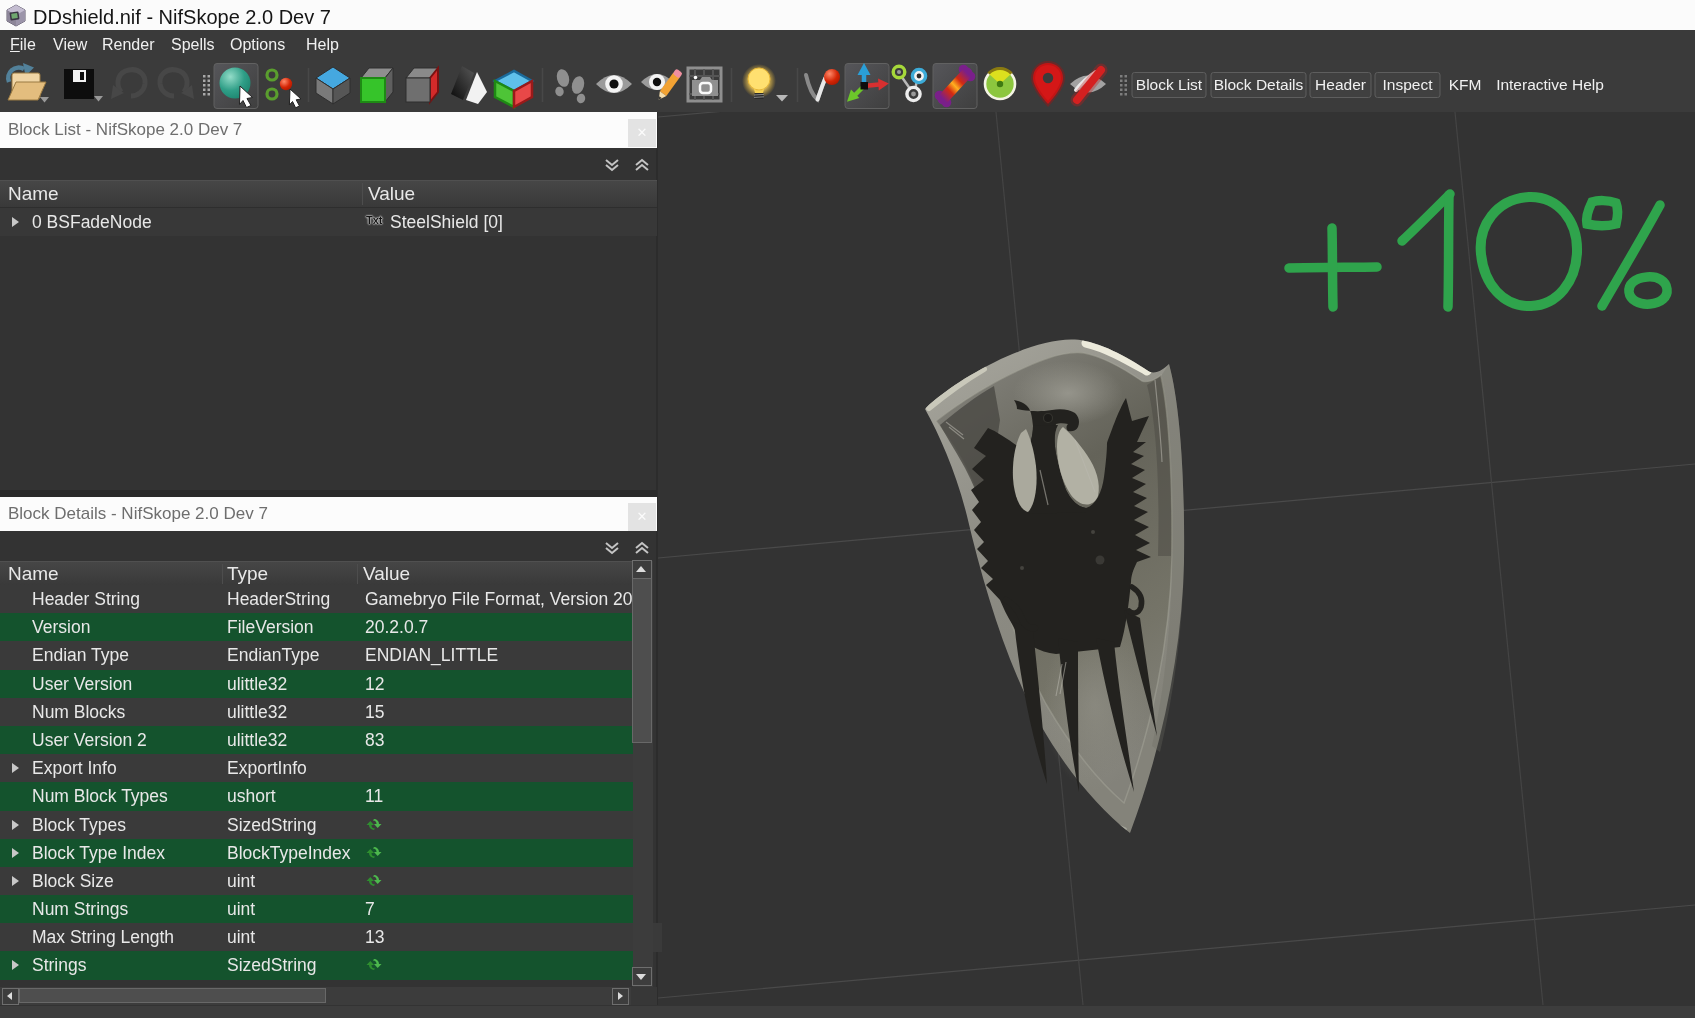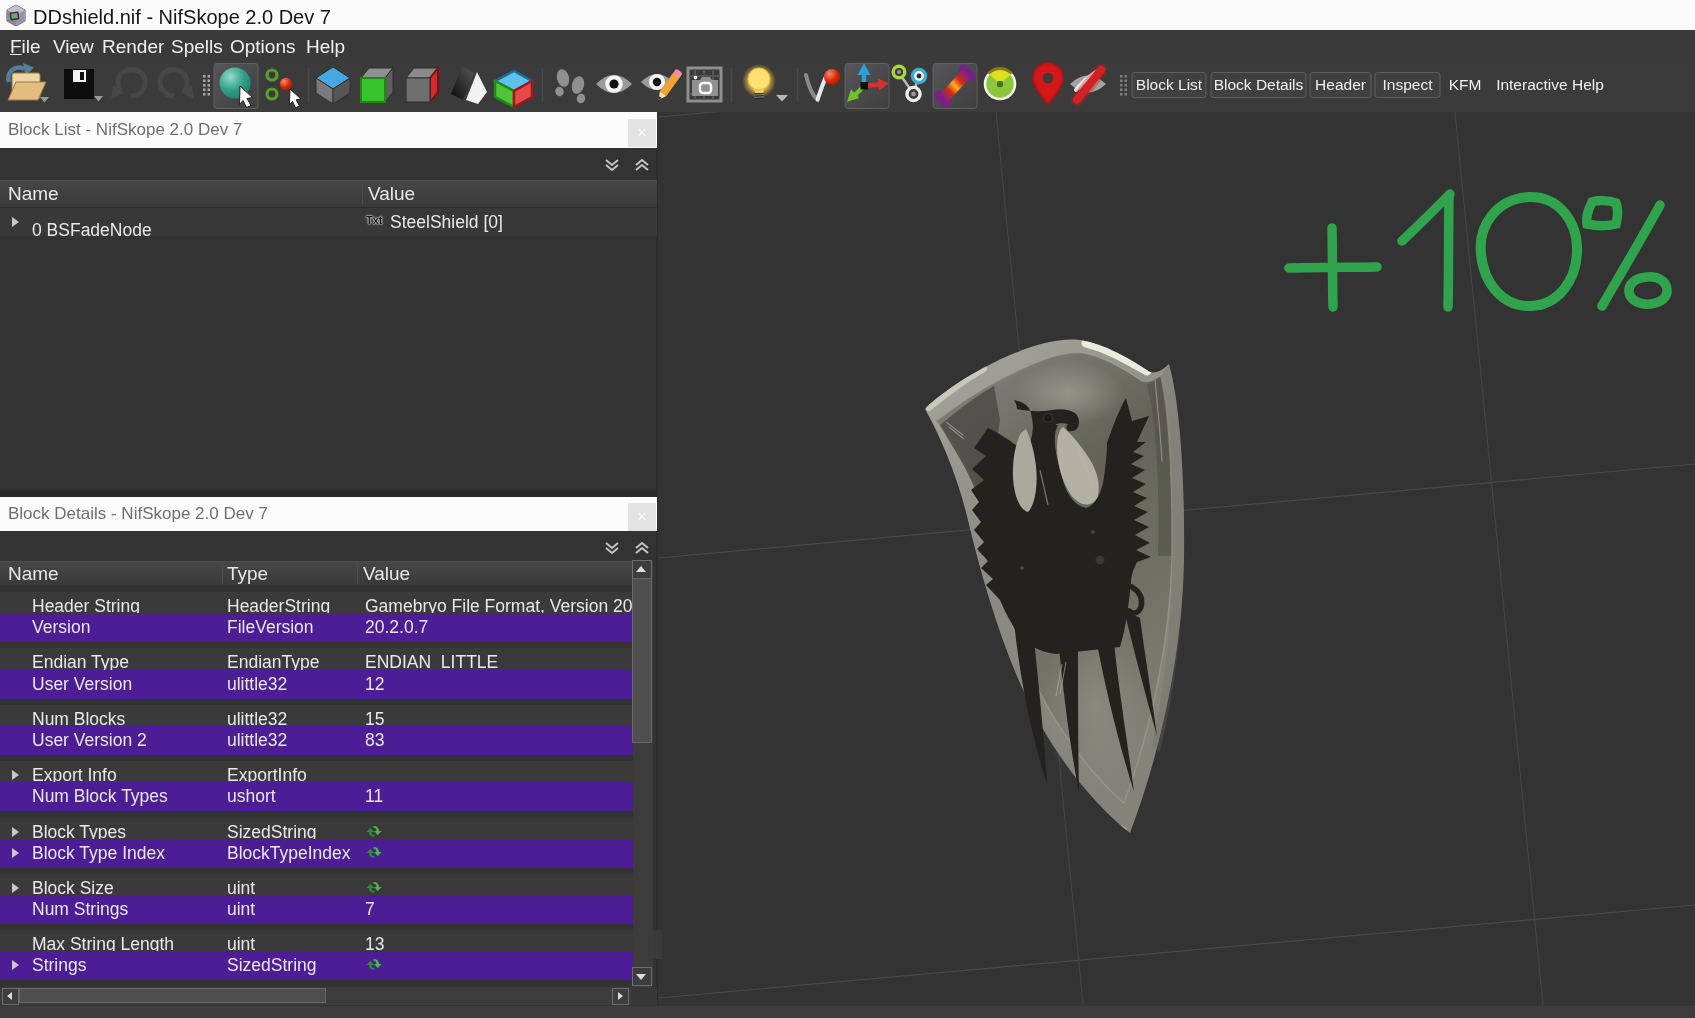--- a/index.html
+++ b/index.html
@@ -1,32 +1,32 @@
 <!DOCTYPE html>
 <html><head>
 <meta charset="utf-8">
 <style>
   html,body{margin:0;padding:0;width:1695px;height:1018px;overflow:hidden;
     background:#333333;font-family:"Liberation Sans",sans-serif;}
   .abs{position:absolute;}
   #titlebar{left:0;top:0;width:1695px;height:30px;background:#fbfbfb;}
   #titletext{left:33px;top:6px;font-size:20px;color:#151515;}
   #menubar{left:0;top:30px;width:1695px;height:30px;background:#3a3a3a;}
-  .menuitem{top:36px;font-size:19px;color:#f0f0f0;}
+  .menuitem{top:36px;font-size:16px;color:#f0f0f0;}
   #toolbar{left:0;top:60px;width:1695px;height:52px;background:#3b3b3b;}
   #leftcol{left:0;top:112px;width:657px;height:893px;background:#333333;}
   #viewport{left:658px;top:112px;width:1037px;height:893px;background:#333333;overflow:hidden;}
   #statusbar{left:0;top:1005px;width:1695px;height:13px;background:#3d3d3d;border-top:1px solid #333;}
   .ptitle{left:0;width:657px;background:#fcfcfc;color:#6e6e6e;font-size:17px;}
   .closebtn{left:628px;width:28px;height:28px;background:#e3e3e3;color:#fbfbfb;
     font-size:13px;text-align:center;line-height:28px;}
   .thead{background:linear-gradient(#464646,#393939);color:#e8e8e8;font-size:19px;
     border-top:1px solid #505050;border-bottom:1px solid #2e2e2e;}
   .row{font-size:17.5px;color:#e8e8e8;}
-  .rl{background:#3a3a3a;margin-top:7px;} .rd{background:#4c1d95;}
+  .rl{background:#3a3a3a;} .rd{background:#14532d;}
   .tri{width:0;height:0;border-left:7px solid #c8c8c8;border-top:5px solid transparent;
     border-bottom:5px solid transparent;}
   .cell{position:absolute;top:4px;white-space:nowrap;}
   .bdr{position:absolute;left:0;width:633px;height:29px;line-height:28px;font-size:17.5px;color:#e8e8e8;overflow:hidden;}
   .n{position:absolute;left:32px;top:0;white-space:nowrap;}
   .t{position:absolute;left:227px;top:0;white-space:nowrap;}
   .v{position:absolute;left:365px;top:0;white-space:nowrap;}
   .btri{position:absolute;left:12px;top:9px;width:0;height:0;border-left:7px solid #c8c8c8;
     border-top:5px solid transparent;border-bottom:5px solid transparent;}
   .rec{position:absolute;left:366px;top:6px;}
@@ -434,21 +434,21 @@
 <path d="M41,13 l6,-5 6,5 M41,18 l6,-5 6,5"></path>
 </g>
 </svg>
 <div class="abs thead" style="left:0;top:180px;width:657px;height:26px;line-height:26px;">
   <span class="cell" style="left:8px;top:0;">Name</span>
   <span class="cell" style="left:368px;top:0;">Value</span>
   <span class="abs" style="left:362px;top:2px;width:1px;height:22px;background:#4d4d4d;"></span>
 </div>
 <div class="abs row" style="left:0;top:208px;width:657px;height:28px;line-height:28px;background:#383838;">
   <span class="abs tri" style="left:12px;top:9px;"></span>
-  <span class="cell" style="left:32px;top:0;margin-top:8px;">0 BSFadeNode</span>
+  <span class="cell" style="left:32px;top:0;">0 BSFadeNode</span>
   <span class="cell" style="left:366px;top:-2px;font-size:11px;font-weight:bold;color:#141414;text-shadow:0 0 2px #e8e8e8,0 0 2px #e8e8e8,0 0 1px #fff;">Txt</span>
   <span class="cell" style="left:390px;top:0;">SteelShield [0]</span>
 </div>
 <div class="abs" style="left:0;top:490px;width:657px;height:7px;background:#2a2a2a;"></div>
 
 <div class="abs ptitle" style="top:497px;height:34px;"></div>
 <div class="abs" style="left:8px;top:504px;font-size:17px;color:#6e6e6e;">Block Details - NifSkope 2.0 Dev 7</div>
 <div class="abs closebtn" style="top:503px;">✕</div>
 <svg class="abs" style="left:595px;top:535px" width="62" height="26" viewBox="0 0 62 26">
 <g fill="none" stroke="#c4c4c4" stroke-width="2">

